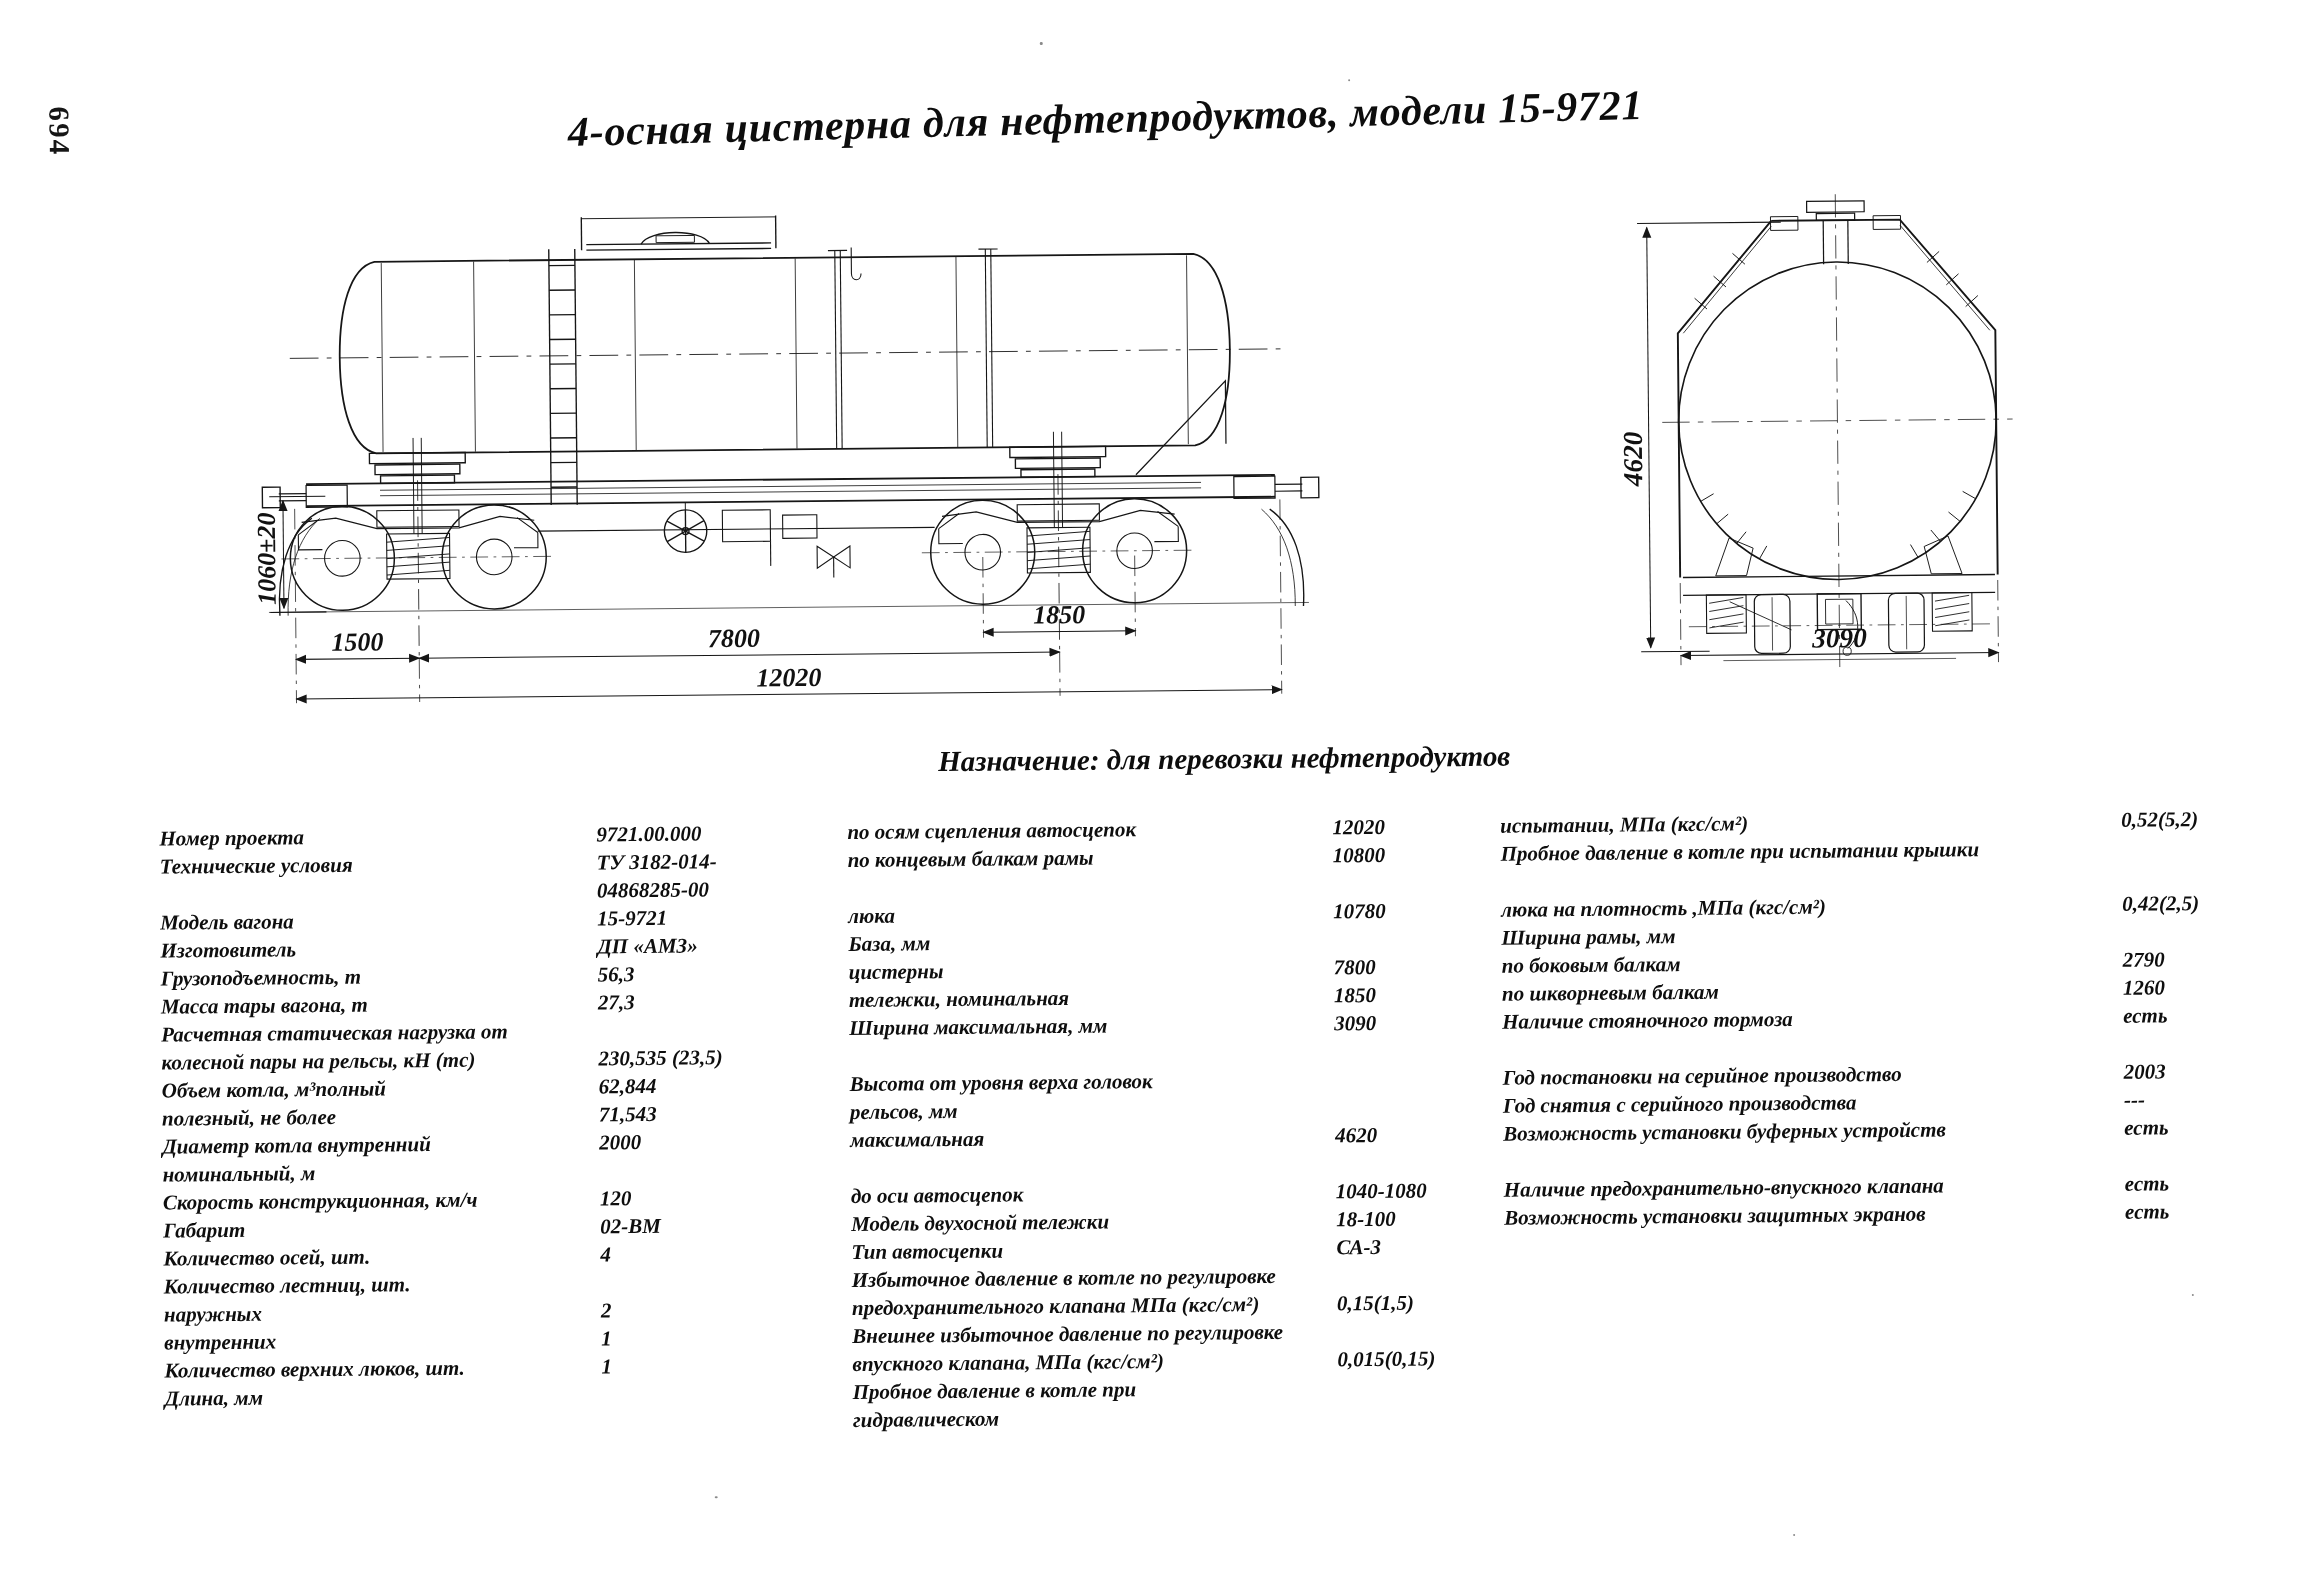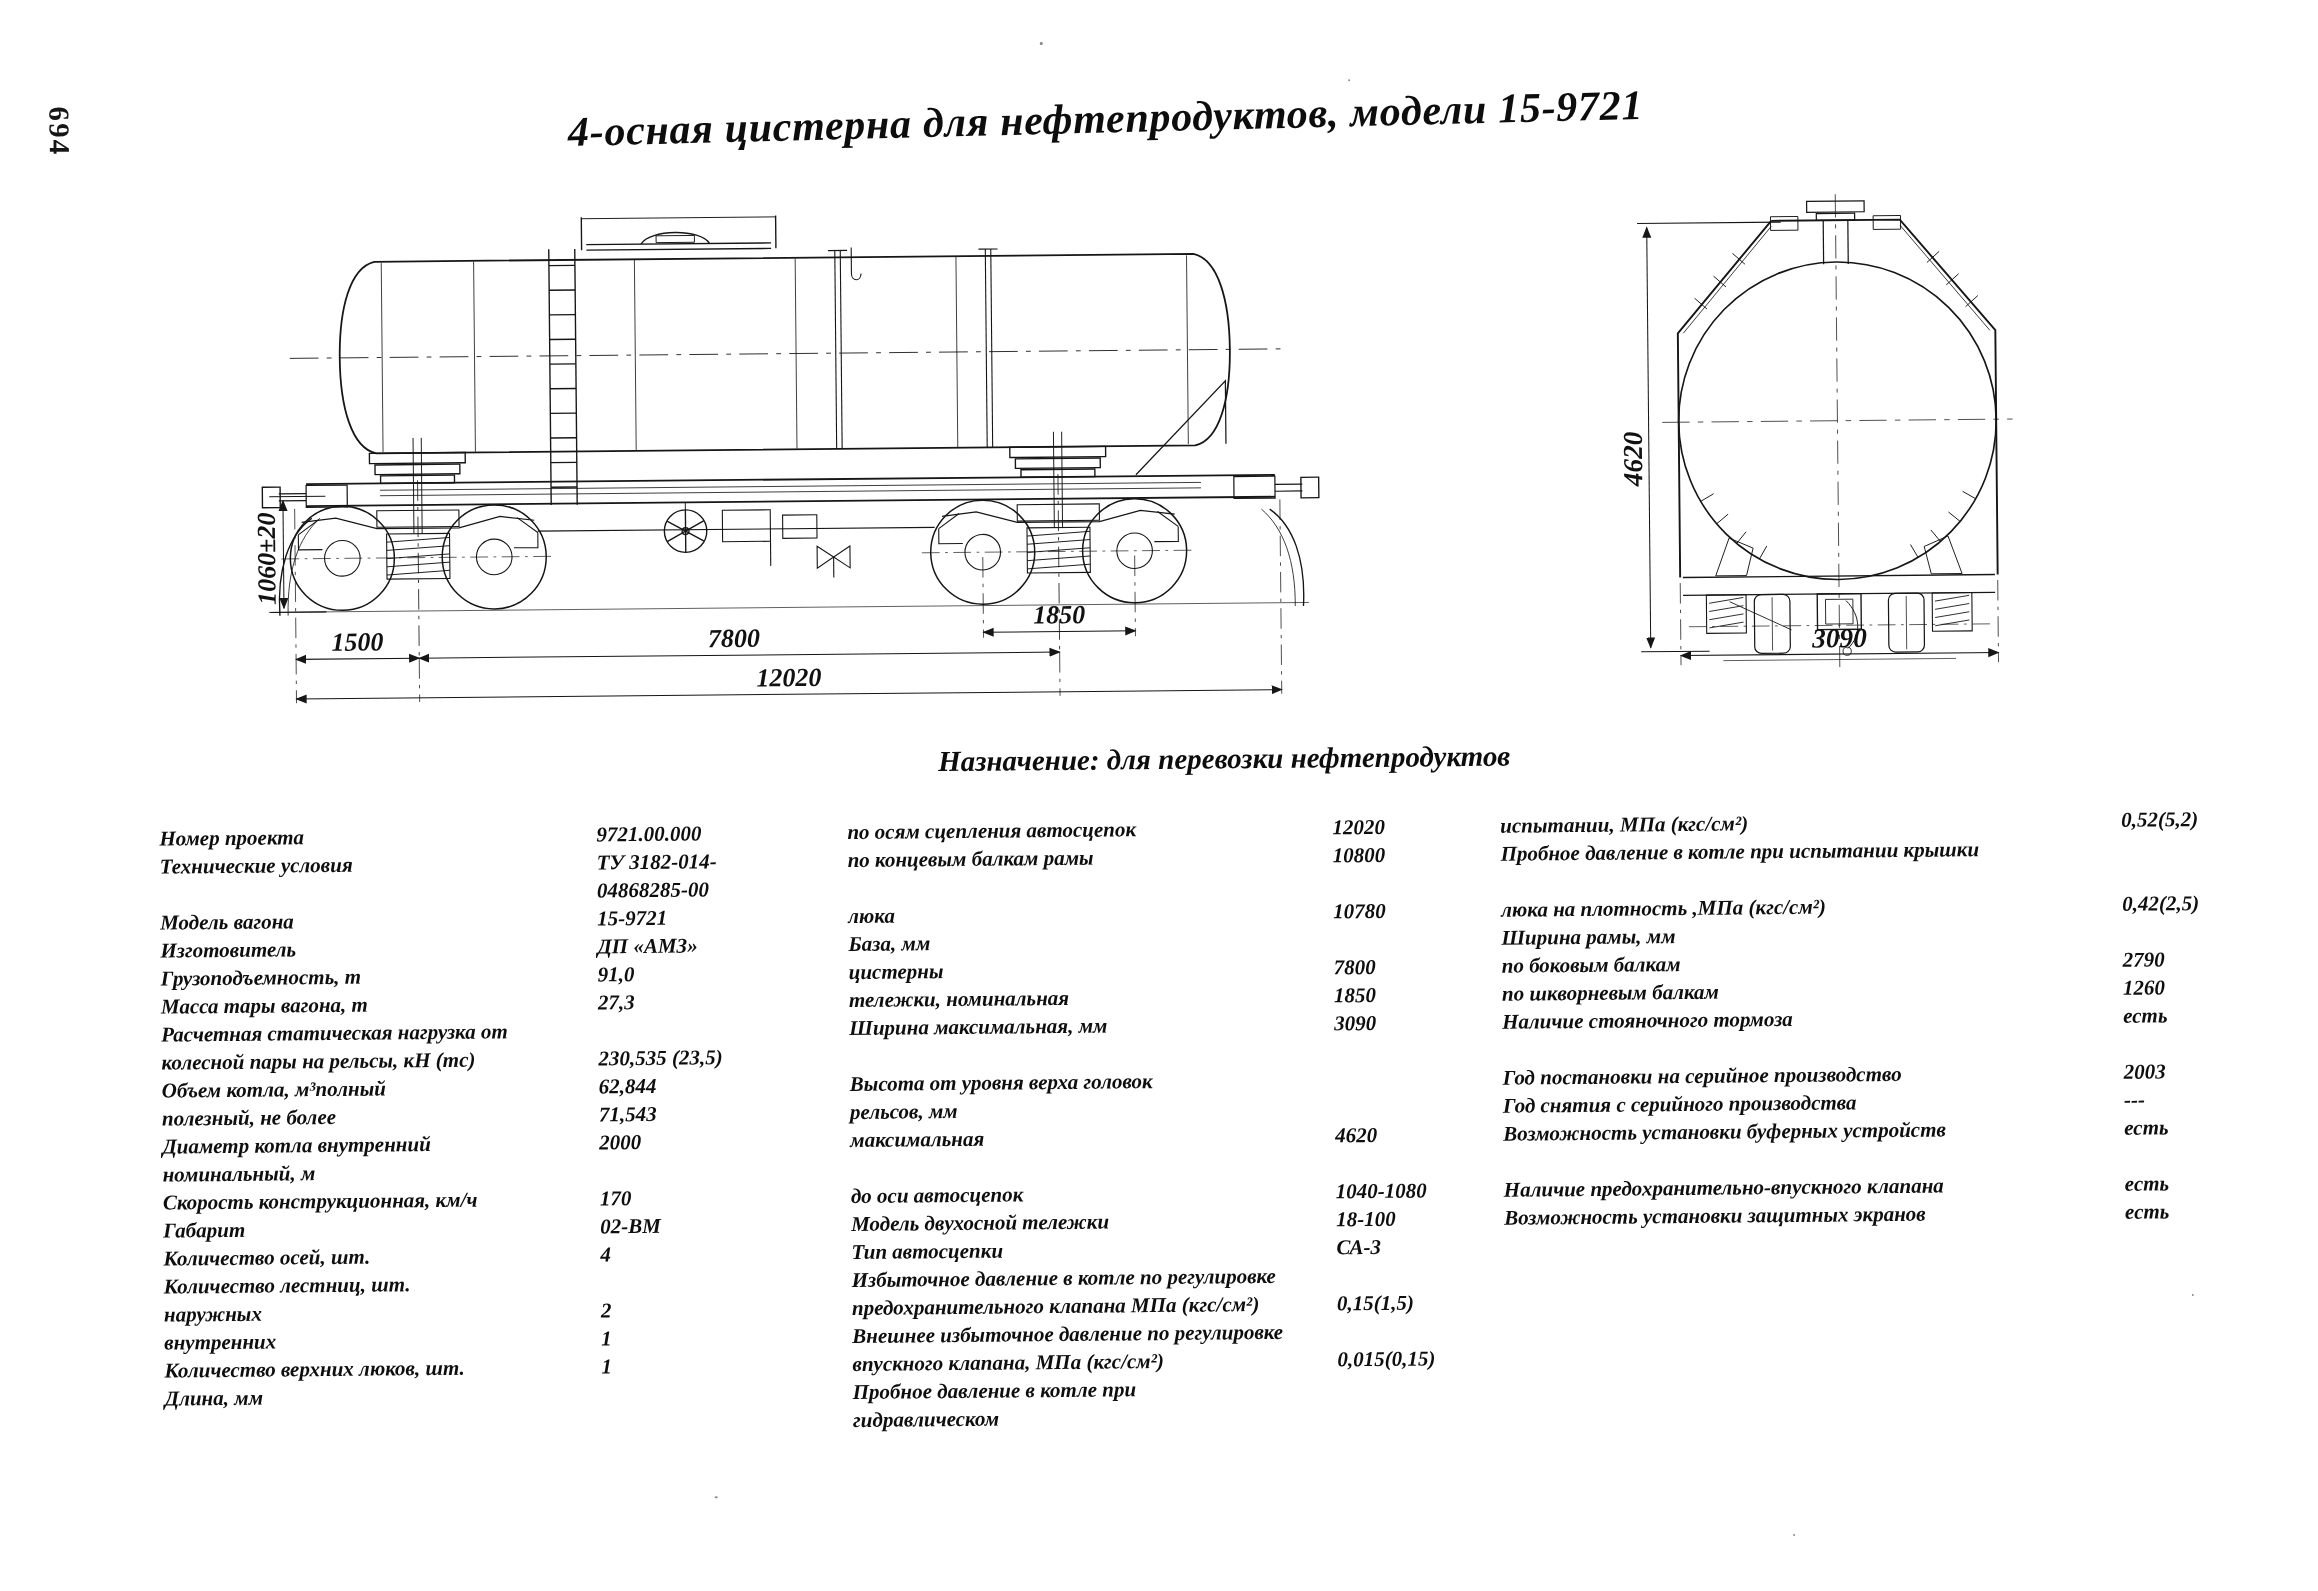--- a/index.html
+++ b/index.html
@@ -297,29 +297,29 @@
 
   <div class="purpose">Назначение: для перевозки нефтепродуктов</div>
 
   <div class="specs" id="specs">
       <div class="colgroup c1">
         <div class="row"><span class="lbl">Номер проекта</span><span class="val">9721.00.000</span></div>
         <div class="row"><span class="lbl">Технические условия</span><span class="val">ТУ 3182-014-</span></div>
         <div class="row"><span class="lbl"></span><span class="val">04868285-00</span></div>
         <div class="row"><span class="lbl">Модель вагона</span><span class="val">15-9721</span></div>
         <div class="row"><span class="lbl">Изготовитель</span><span class="val">ДП «АМЗ»</span></div>
-        <div class="row"><span class="lbl">Грузоподъемность, т</span><span class="val">91,0</span></div>
+        <div class="row"><span class="lbl">Грузоподъемность, т</span><span class="val">56,3</span></div>
         <div class="row"><span class="lbl">Масса тары вагона, т</span><span class="val">27,3</span></div>
         <div class="row"><span class="lbl">Расчетная статическая нагрузка от</span><span class="val"></span></div>
         <div class="row"><span class="lbl">колесной пары на рельсы, кН (тс)</span><span class="val">230,535 (23,5)</span></div>
         <div class="row"><span class="lbl">Объем котла, м³полный</span><span class="val">62,844</span></div>
         <div class="row"><span class="lbl">полезный, не более</span><span class="val">71,543</span></div>
         <div class="row"><span class="lbl">Диаметр котла внутренний</span><span class="val">2000</span></div>
         <div class="row"><span class="lbl">номинальный, м</span><span class="val"></span></div>
-        <div class="row"><span class="lbl">Скорость конструкционная, км/ч</span><span class="val">170</span></div>
+        <div class="row"><span class="lbl">Скорость конструкционная, км/ч</span><span class="val">120</span></div>
         <div class="row"><span class="lbl">Габарит</span><span class="val">02-ВМ</span></div>
         <div class="row"><span class="lbl">Количество осей, шт.</span><span class="val">4</span></div>
         <div class="row"><span class="lbl">Количество лестниц, шт.</span><span class="val"></span></div>
         <div class="row"><span class="lbl">наружных</span><span class="val">2</span></div>
         <div class="row"><span class="lbl">внутренних</span><span class="val">1</span></div>
         <div class="row"><span class="lbl">Количество верхних люков, шт.</span><span class="val">1</span></div>
         <div class="row"><span class="lbl">Длина, мм</span><span class="val"></span></div>
       </div>
       <div class="colgroup c2">
         <div class="row"><span class="lbl">по осям сцепления автосцепок</span><span class="val">12020</span></div>

